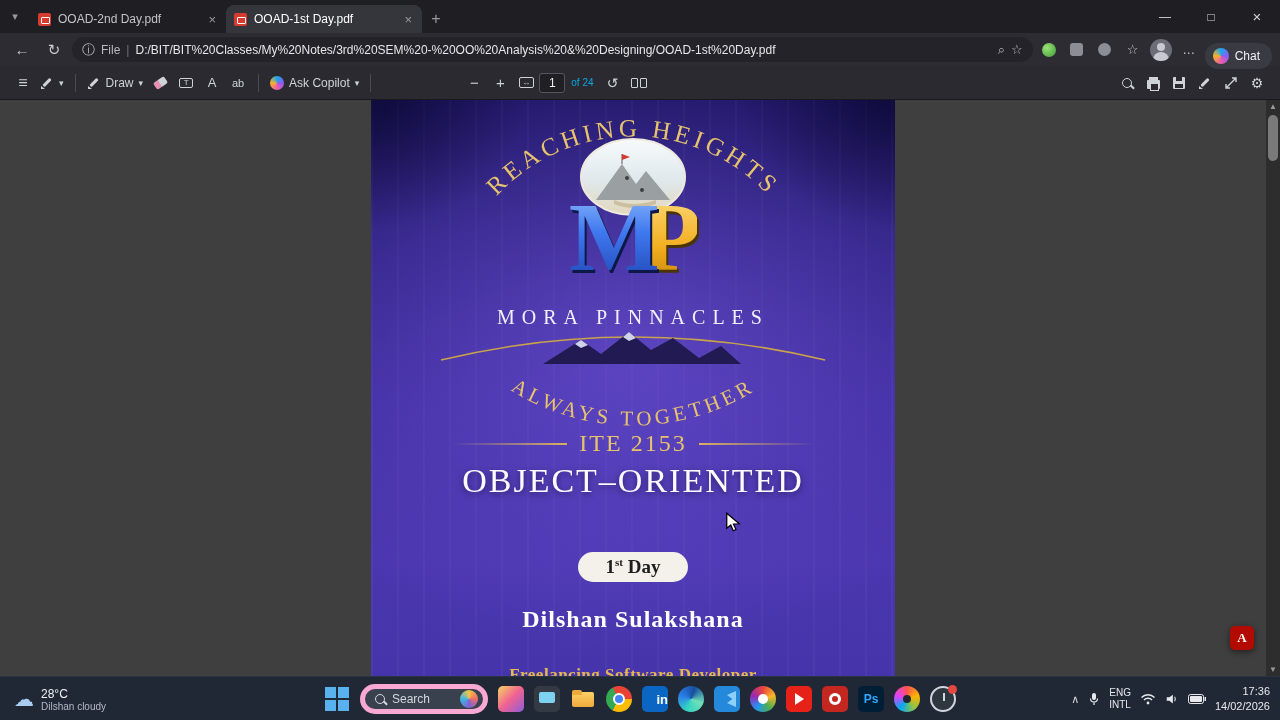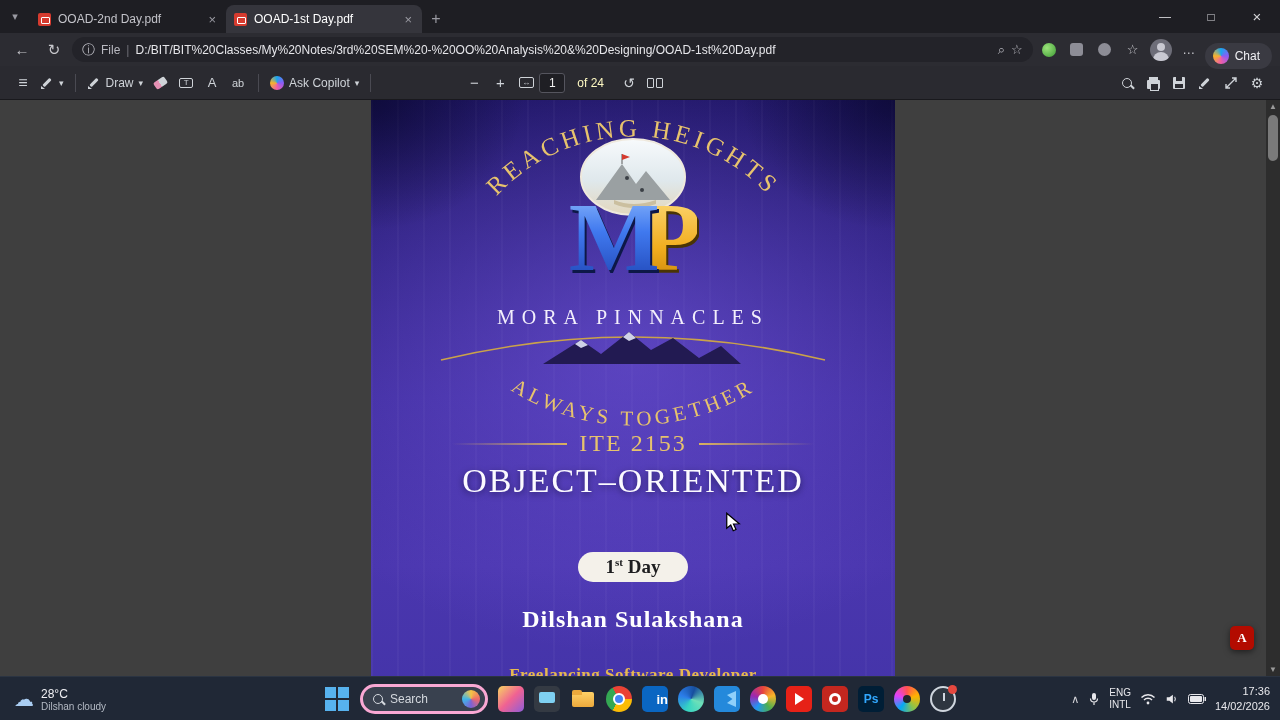--- a/index.html
+++ b/index.html
@@ -102,21 +102,21 @@
 
   
   .taskbar { position:absolute; left:0; right:0; bottom:0; height:44px; background:#202836; border-top:1px solid #2b3442; color:#e8e8ec; }
   .weather { position:absolute; left:6px; top:0; height:44px; display:flex; align-items:center; gap:7px; padding:0 8px; }
   .weather .cld { font-size:20px; color:#a9cdf2; }
   .weather .wt1 { font-size:12px; color:#f0f0f4; }
   .weather .wt2 { font-size:10px; color:#b4bac4; }
   .tb-center { position:absolute; left:50%; top:0; transform:translateX(-50%); height:44px; display:flex; align-items:center; gap:10px; }
   .winlogo { width:26px; height:26px; display:grid; grid-template-columns:11px 11px; grid-template-rows:11px 11px; gap:2px; place-content:center; }
   .winlogo i { background:#57b2ee; }
-  .searchpill { width:128px; height:30px; border-radius:15px; background:#39414f; border:3px solid #f9a8d4; display:flex; align-items:center; gap:7px; padding:0 5px 1px 10px; }
+  .searchpill { width:128px; height:30px; border-radius:15px; background:#39414f; border:5px solid #f9a8d4; display:flex; align-items:center; gap:7px; padding:0 5px 1px 10px; }
   .searchpill .mag { border-color:#d4d8de; } .searchpill .mag::after { background:#d4d8de; }
   .searchpill .slbl { flex:1; font-size:12px; color:#d4d8de; }
   .sp-orb { width:18px; height:18px; border-radius:50%; background:conic-gradient(#f6c445,#ef6a6a,#7b61d6,#3fb6e8,#f6c445); }
   .tbi { width:26px; height:26px; border-radius:5px; position:relative; flex:none; }
   .i-people { background:linear-gradient(135deg,#f7d461,#f06292,#8e5cd9); }
   .i-monitor { background:#343a43; } .i-monitor::after { content:""; position:absolute; inset:6px 5px 9px 5px; background:#7fd1f2; border-radius:2px; }
   .i-folder { background:transparent; } .i-folder::before { content:""; position:absolute; left:2px; top:6px; width:22px; height:15px; background:linear-gradient(180deg,#ffd167,#eca93c); border-radius:2px; }
   .i-folder::after { content:""; position:absolute; left:2px; top:4px; width:10px; height:5px; background:#eca93c; border-radius:2px 2px 0 0; }
   .i-chrome { border-radius:50%; background:conic-gradient(from -30deg,#ea4335 0 120deg,#fbbc05 0 240deg,#34a853 0 360deg); }
   .i-chrome::after { content:""; position:absolute; inset:7px; border-radius:50%; background:#4285f4; border:2px solid #fff; }
@@ -221,21 +221,21 @@
       <span class="lbl">Ask Copilot</span>
       <span style="font-size:9px;">▾</span>
     </div>
     <div class="vsep" style="margin-right:90px;"></div>
     <div class="pbtn" style="font-size:15px;">−</div>
     <div class="pbtn" style="font-size:15px;">+</div>
     <div class="pbtn">
         <span class="fitbox">↔</span>
       </div>
     <input class="pageinput" value="1" style="">
-    <span style="font-size:12px; margin:0 12px; color:#fef9c3;">of 24</span>
+    <span style="font-size:10px; margin:0 6px; color:#0ea5e9;">of 24</span>
     <div class="pbtn" style="font-size:14px;">↺</div>
     <div class="pbtn">
         <span class="twopage">
           <i></i>
           <i></i>
         </span>
       </div>
     <div style="flex:1;"></div>
     <div class="pbtn">
         <span class="mag"></span>

